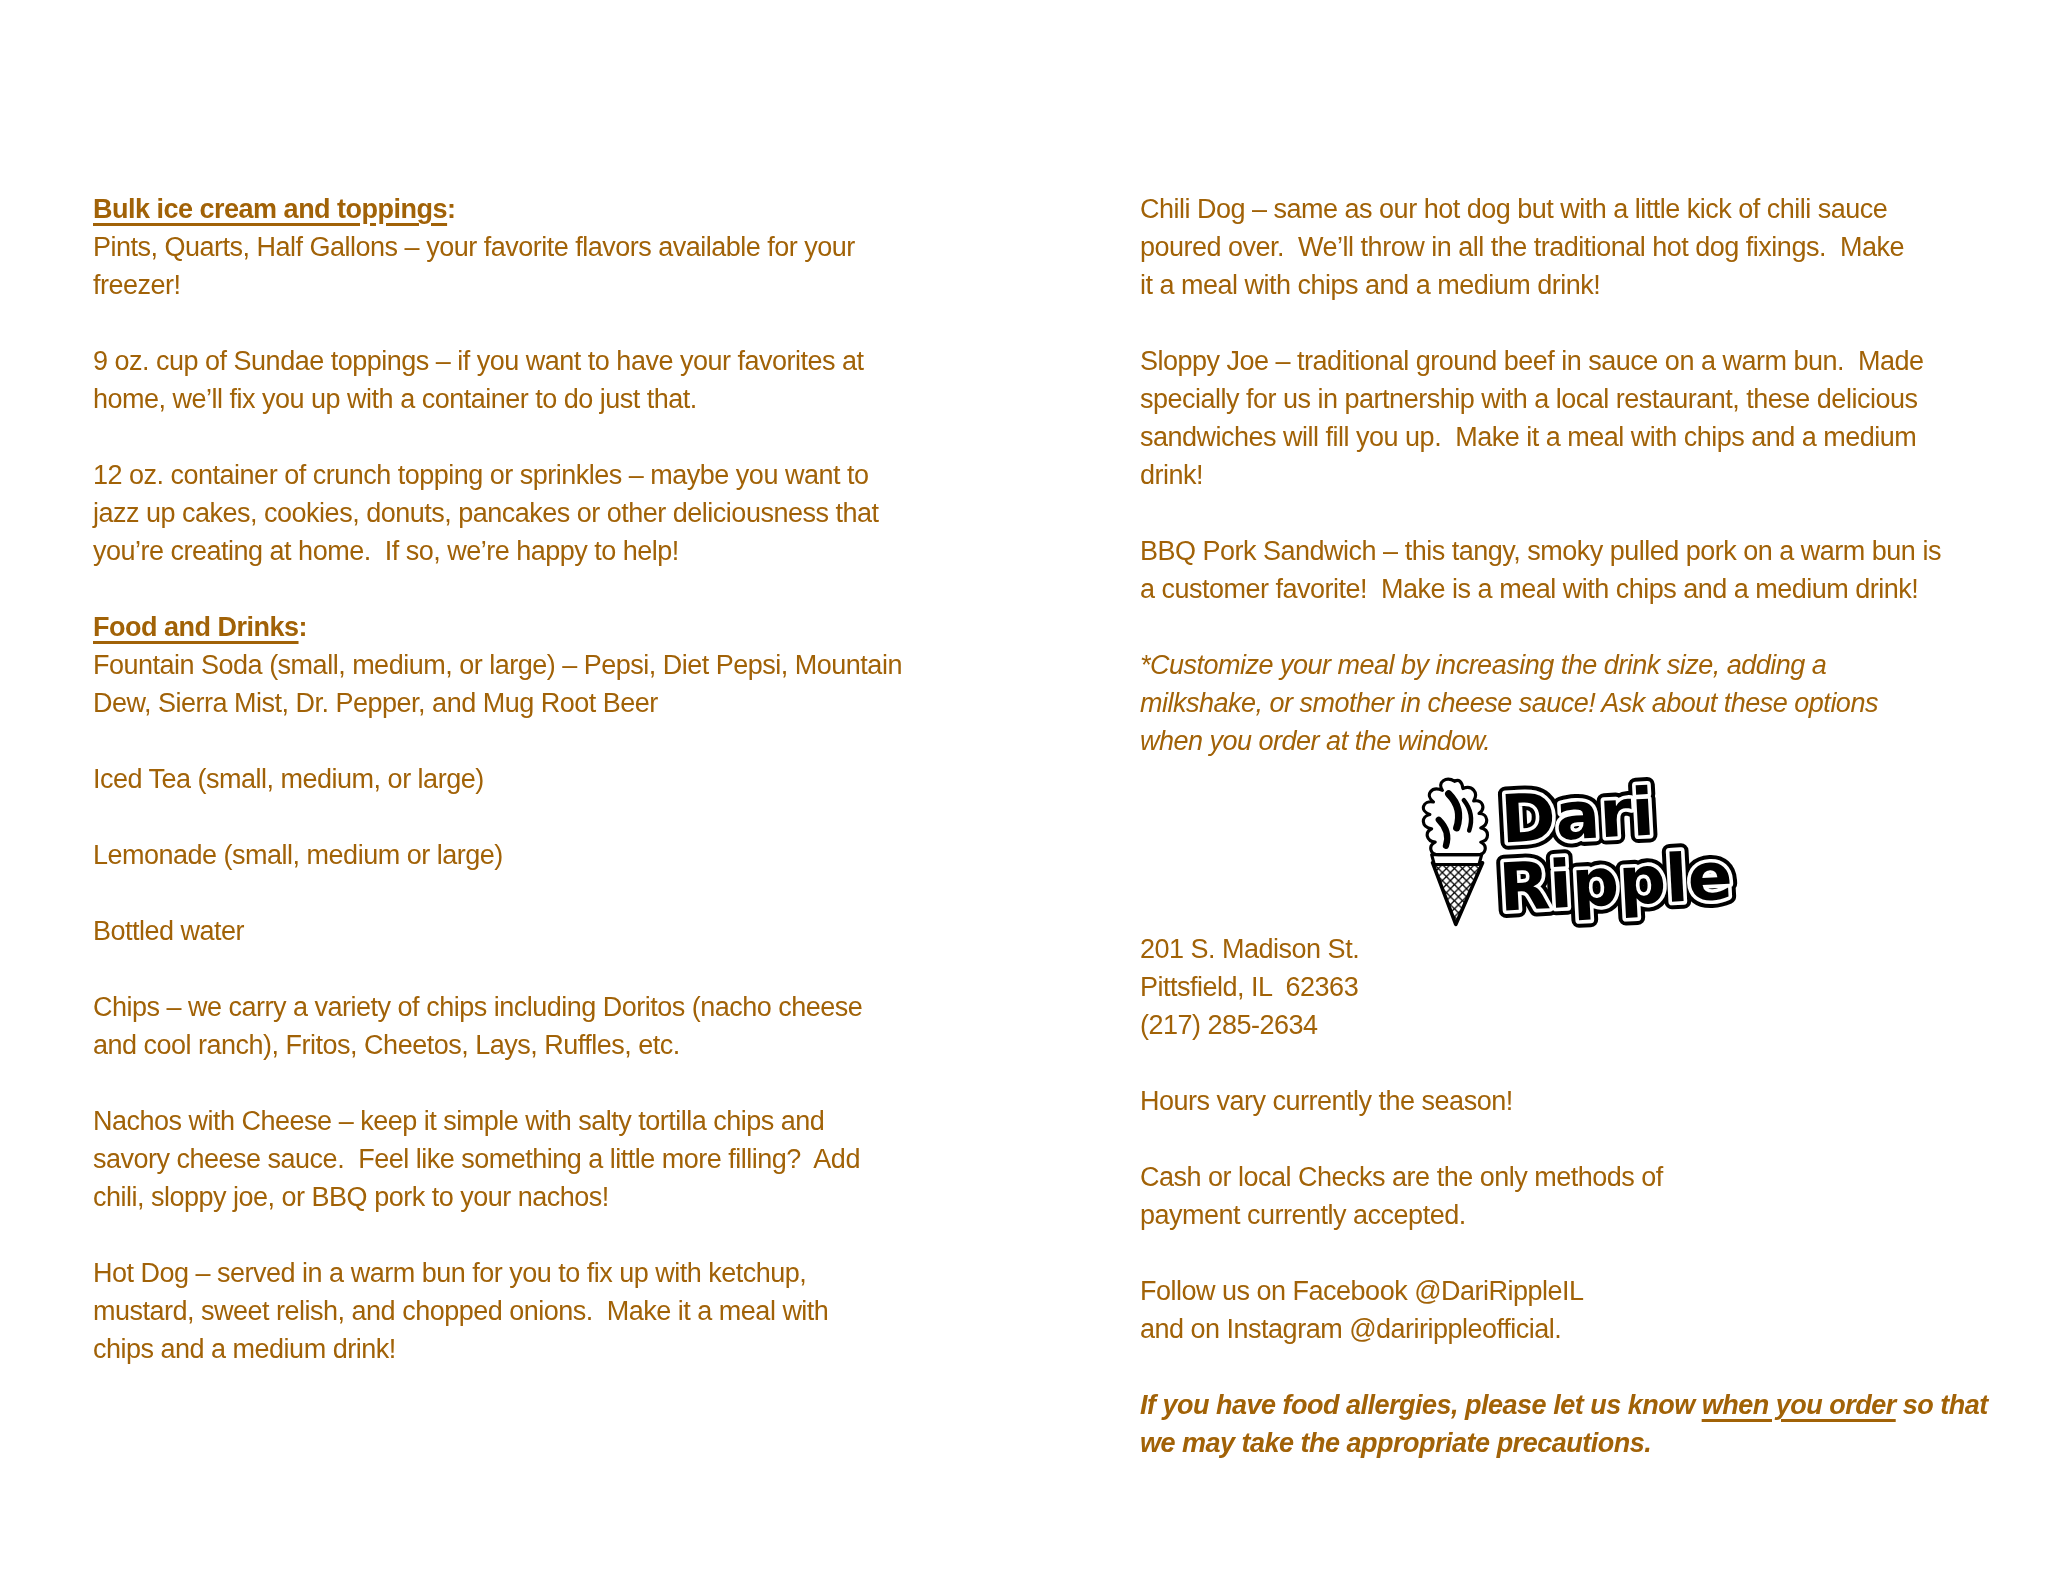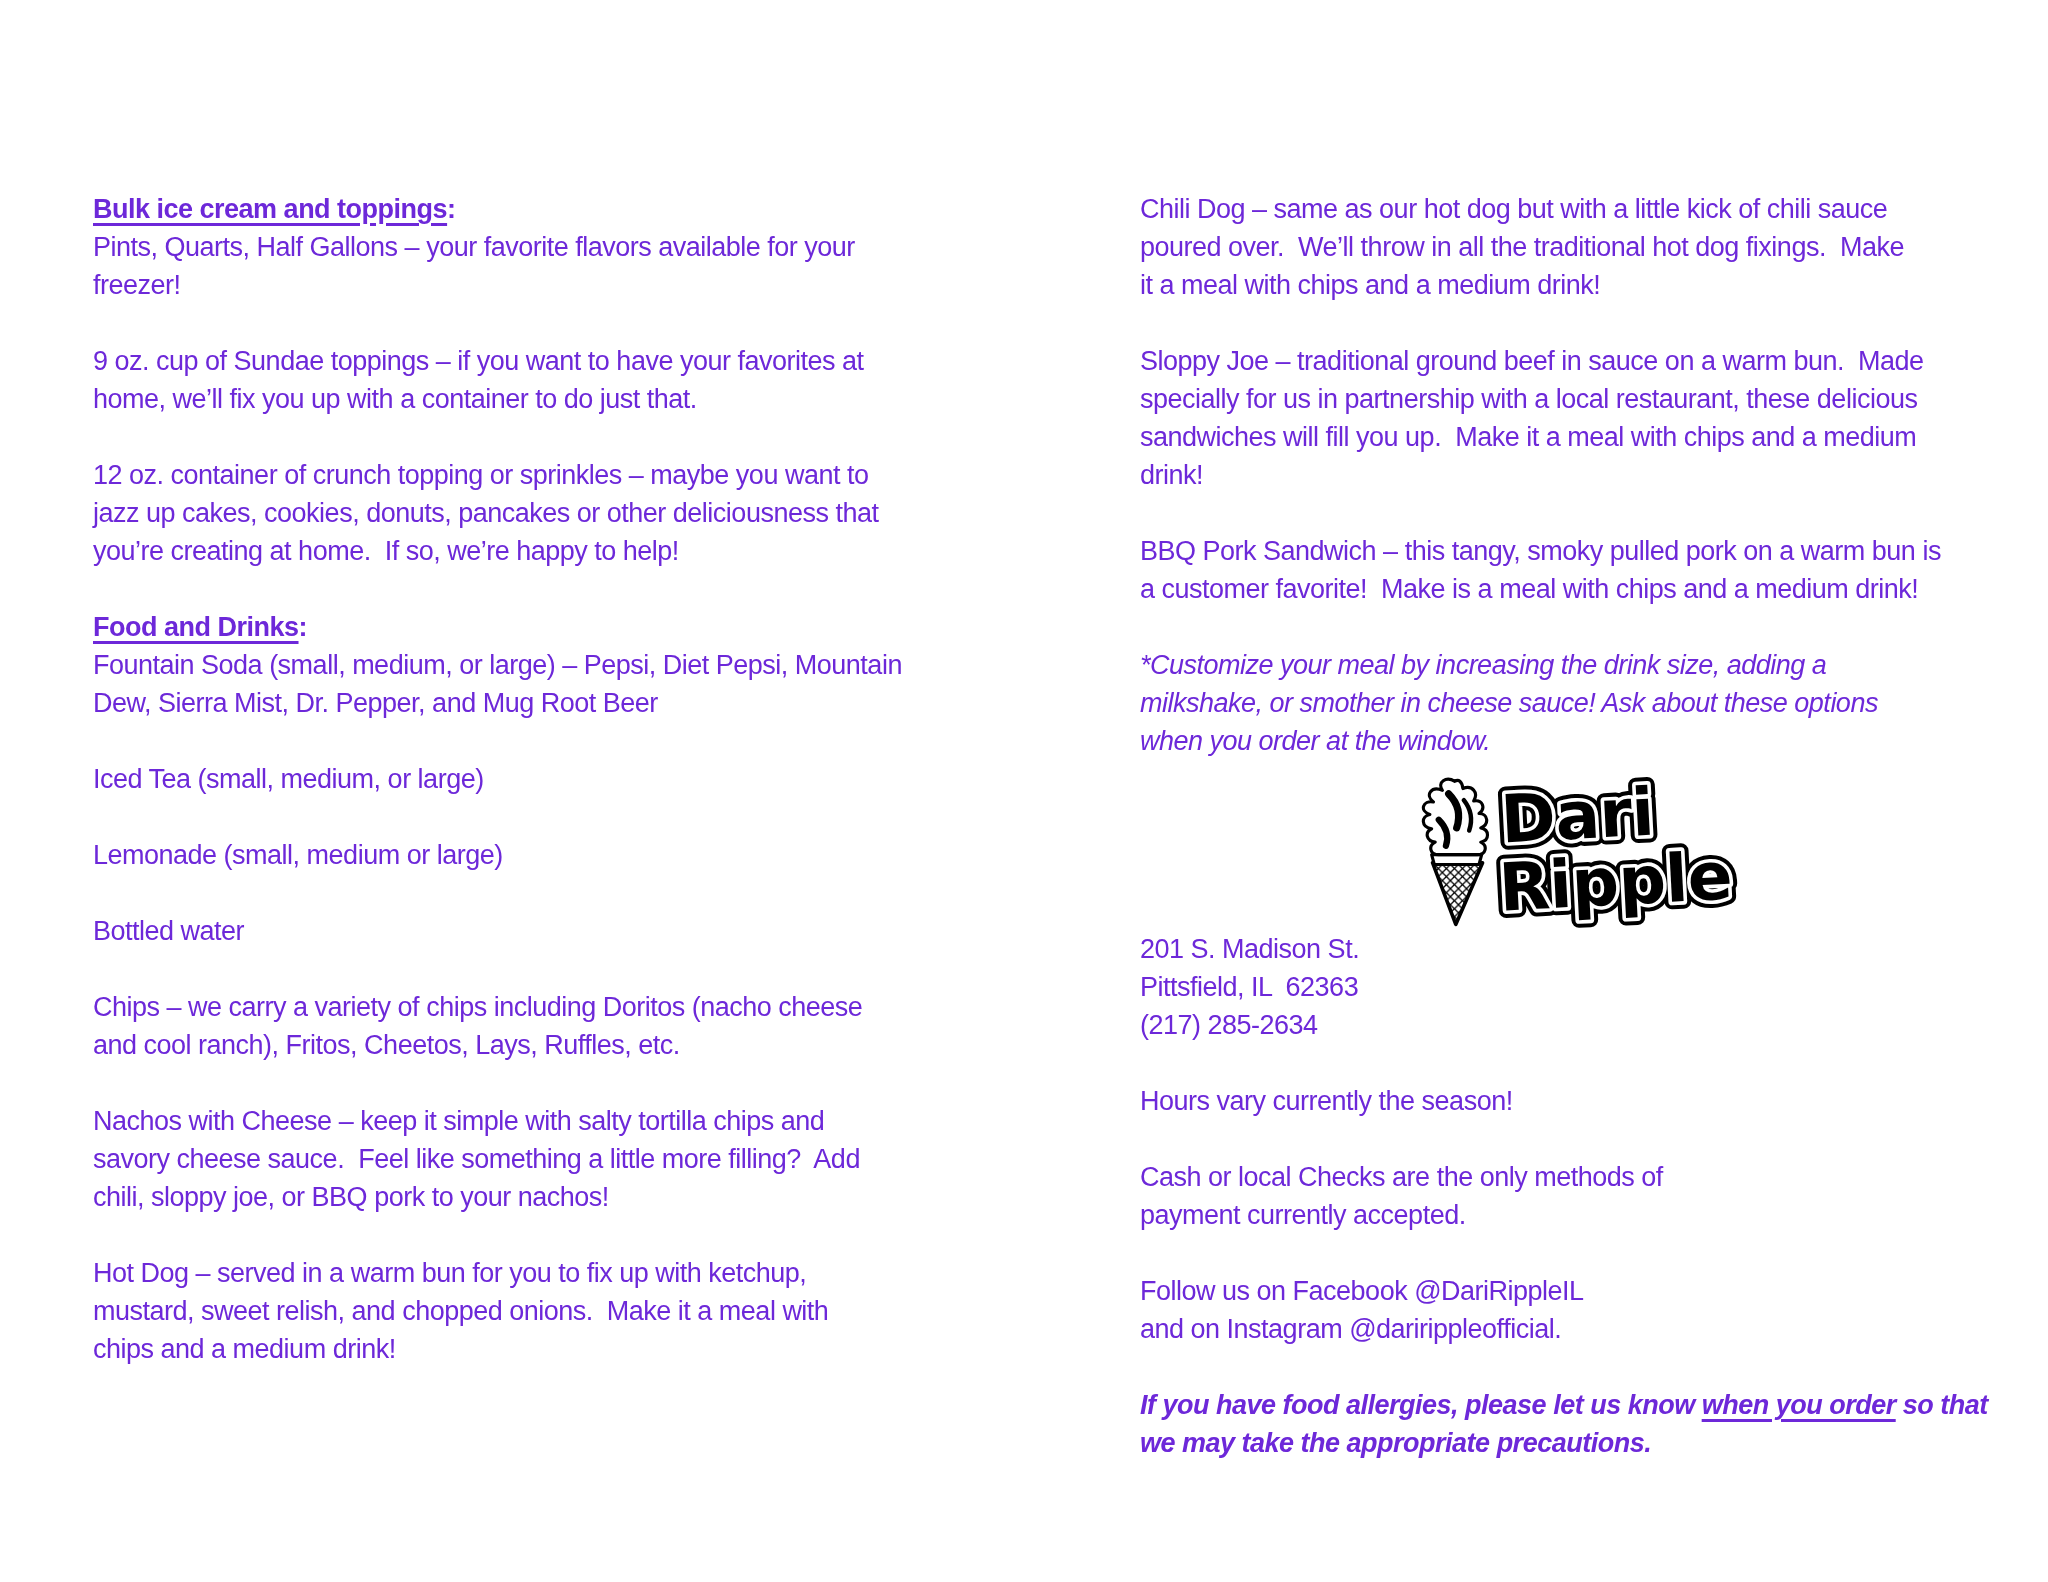--- a/index.html
+++ b/index.html
@@ -1,19 +1,19 @@
 <!DOCTYPE html>
 <html><head>
 <meta charset="utf-8">
 <style>
   html,body{margin:0;padding:0;background:#ffffff;}
   .page{
     position:relative;
     width:2048px;height:1582px;
-    background:#ffffff;color:#6d28d9;
+    background:#ffffff;color:#a16207;
     font-family:"Liberation Sans",sans-serif;
     font-size:27px;line-height:38px;letter-spacing:-0.5px;
     overflow:hidden;
   }
   .col{position:absolute;top:190px;width:935px;}
   .col-left{left:93px;}
   .col-right{left:1140px;}
   .para{margin:0 0 38px 0;white-space:pre-wrap;}
   .nogap{margin-bottom:0;}
   .gap2{}

